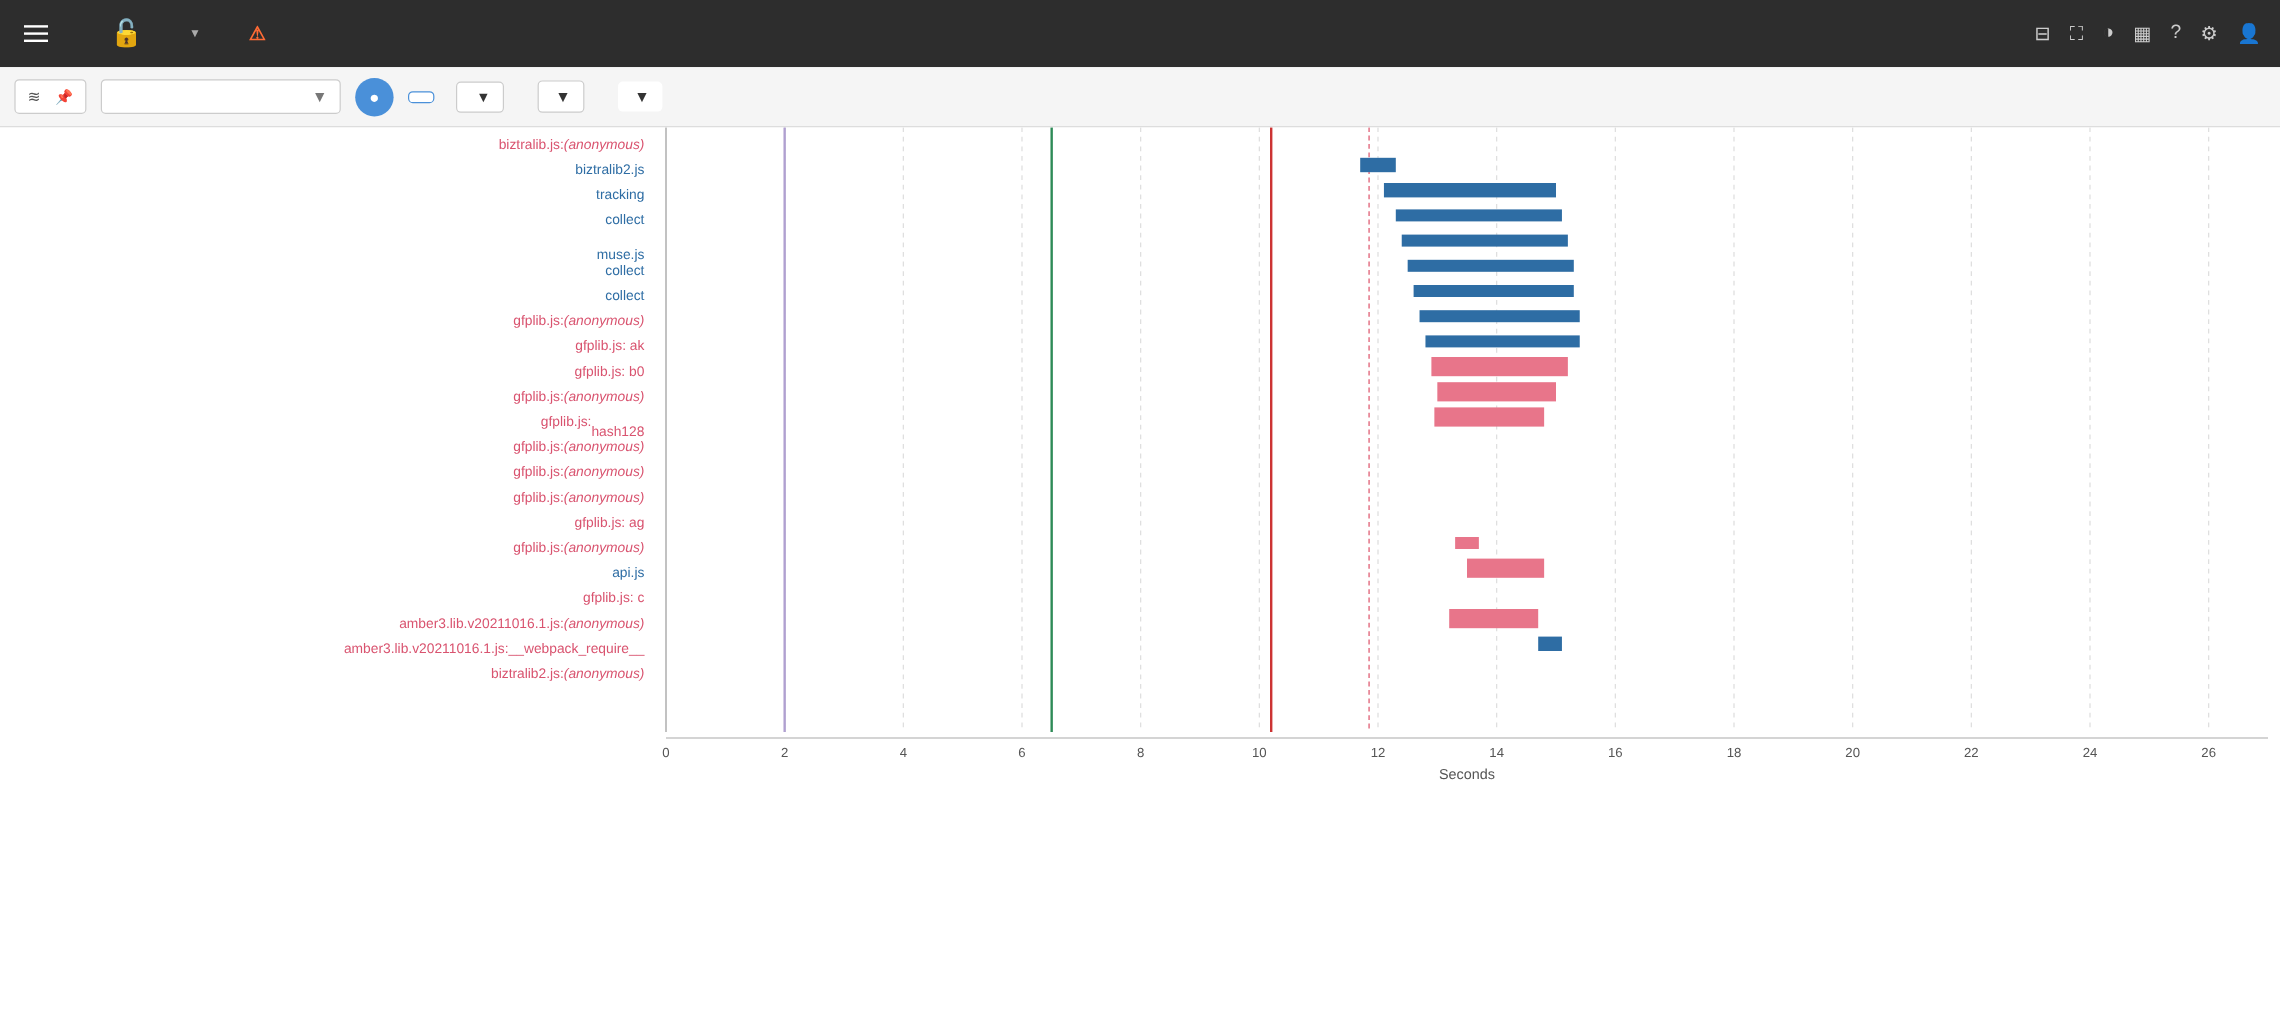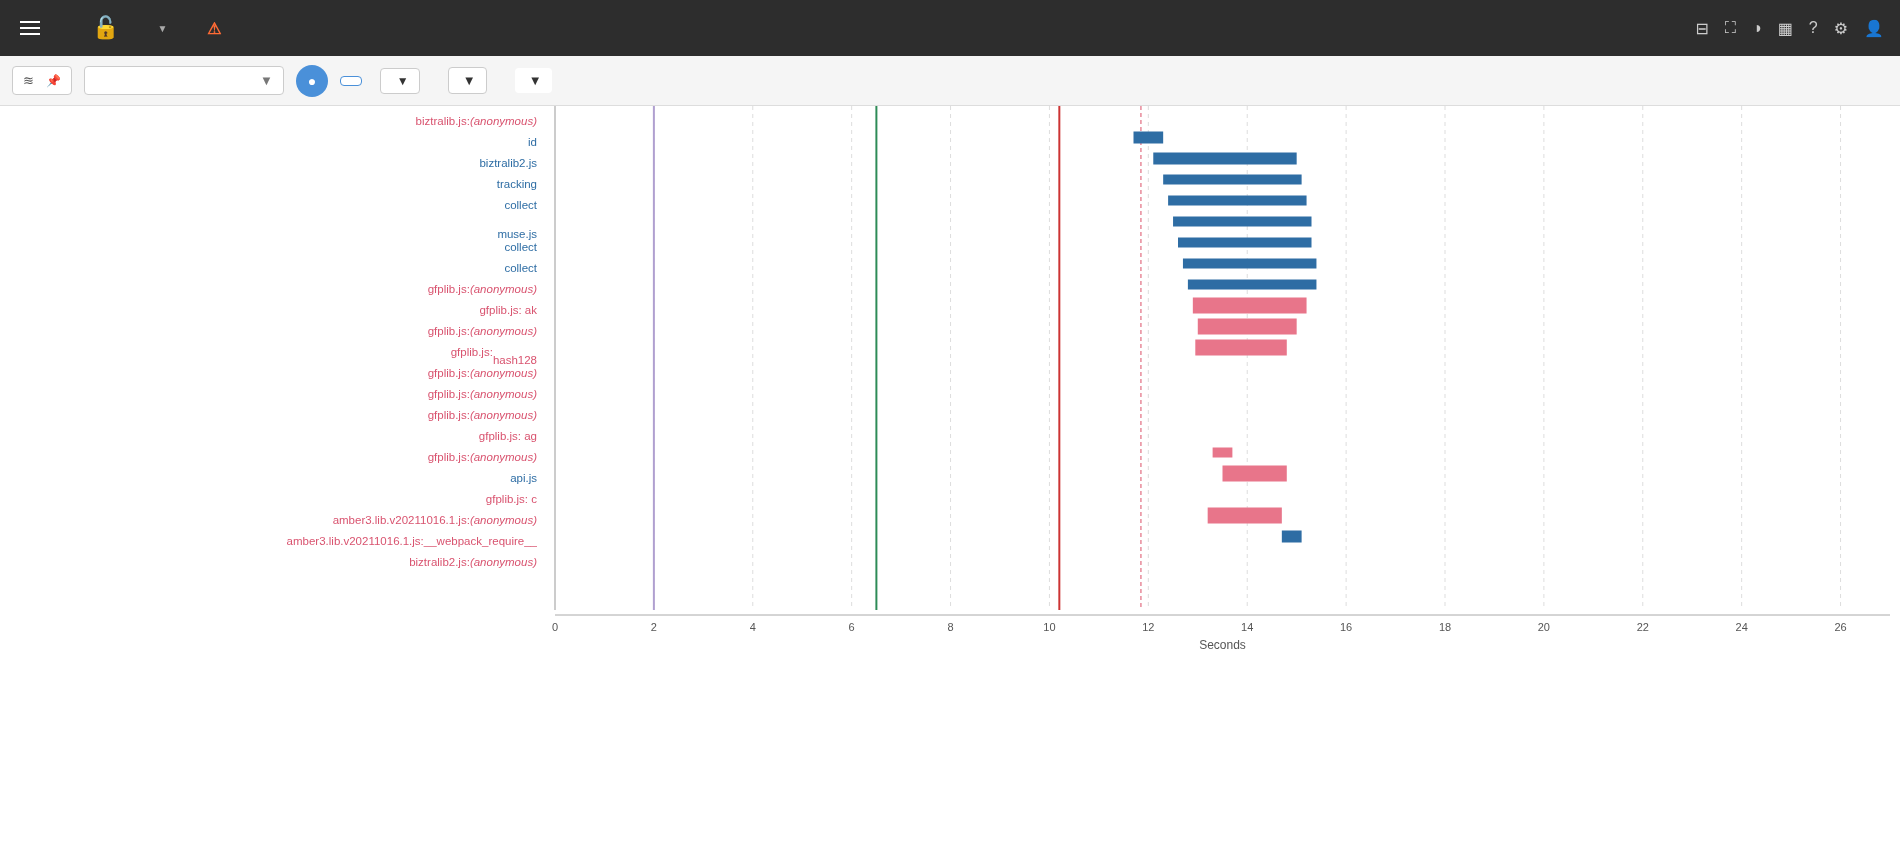--- a/index.html
+++ b/index.html
@@ -225,23 +225,20 @@
 </div>
 
 <div class="chart-container">
 
   <div class="labels-panel" id="labels-panel">
   <div class="label-row">
         <span style="color:#d9536f;">biztralib.js: </span>
         <span style="color:#d9536f;font-style:italic;">(anonymous)</span>
       </div>
       <div class="label-row">
-        <span style="color:#2e6da4;">id</span>
-      </div>
-      <div class="label-row">
         <span style="color:#2e6da4;">biztralib2.js</span>
       </div>
       <div class="label-row">
         <span style="color:#2e6da4;padding-left:40px;">tracking</span>
       </div>
       <div class="label-row">
         <span style="color:#2e6da4;">collect</span>
       </div>
       <div class="label-row">
         <span style="color:#2e6da4;margin-top:16px;">muse.js</span>
@@ -251,20 +248,23 @@
       </div>
       <div class="label-row">
         <span style="color:#2e6da4;">collect</span>
       </div>
       <div class="label-row">
         <span style="color:#d9536f;">gfplib.js: </span>
         <span style="color:#d9536f;font-style:italic;">(anonymous)</span>
       </div>
       <div class="label-row">
         <span style="color:#d9536f;">gfplib.js: ak</span>
+      </div>
+      <div class="label-row">
+        <span style="color:#d9536f;">gfplib.js: b0</span>
       </div>
       <div class="label-row">
         <span style="color:#d9536f;">gfplib.js: </span>
         <span style="color:#d9536f;font-style:italic;">(anonymous)</span>
       </div>
       <div class="label-row">
         <span style="color:#d9536f;">gfplib.js: </span>
         <span style="color:#d9536f;margin-top:16px;">hash128</span>
       </div>
       <div class="label-row">

